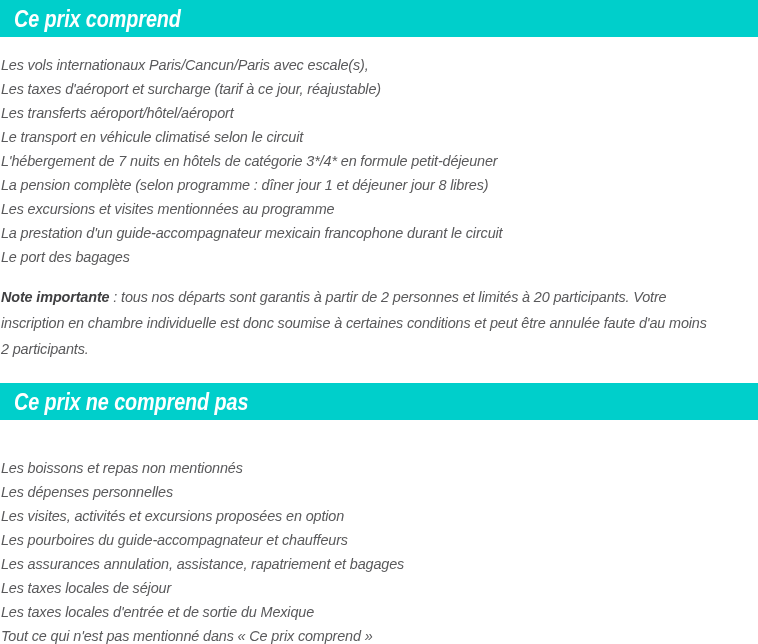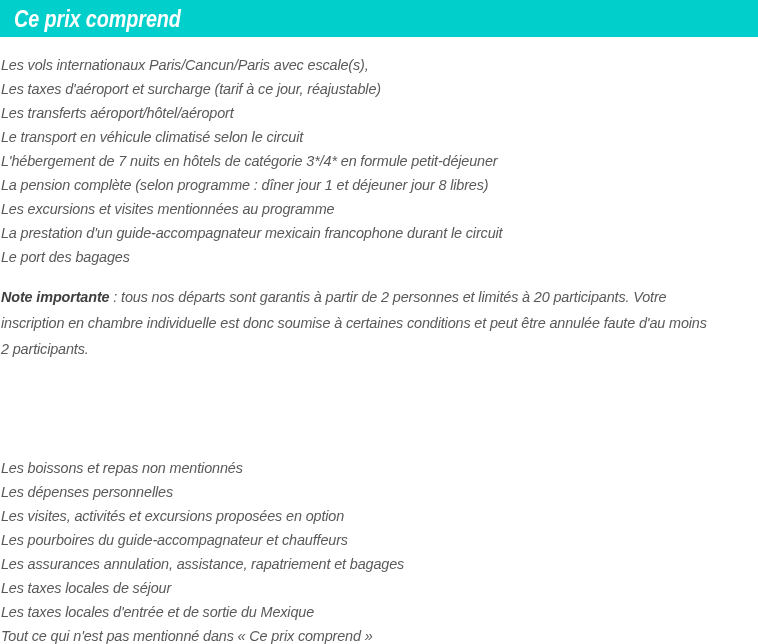--- a/index.html
+++ b/index.html
@@ -109,20 +109,23 @@
     <div class="list-line" style="color: rgb(89, 89, 91);">Le transport en véhicule climatisé selon le circuit</div>
     <div class="list-line" style="color: rgb(89, 89, 91);">L'hébergement de 7 nuits en hôtels de catégorie 3*/4* en formule petit-déjeuner</div>
     <div class="list-line" style="color: rgb(89, 89, 91);">La pension complète (selon programme : dîner jour 1 et déjeuner jour 8 libres)</div>
     <div class="list-line" style="color: rgb(89, 89, 91);">Les excursions et visites mentionnées au programme</div>
     <div class="list-line" style="color: rgb(89, 89, 91);">La prestation d'un guide-accompagnateur mexicain francophone durant le circuit</div>
     <div class="list-line" style="color: rgb(89, 89, 91);">Le port des bagages</div>
   </div>
 
   <div class="note-block"><span class="note-lead">Note importante</span><span class="note-body"> : tous nos départs sont garantis à partir de 2 personnes et limités à 20 participants. Votre inscription en chambre individuelle est donc soumise à certaines conditions et peut être annulée faute d'au moins 2 participants.</span></div>
 
+  <div class="section-band" id="band-excludes" style="background: rgb(0, 207, 203);">
+    <div class="band-title" style="color: rgb(255, 255, 255);">Ce prix ne comprend pas</div>
+  </div>
 
   <div class="list-block" id="list-excludes">
     <div class="list-line" style="color: rgb(89, 89, 91);">Les boissons et repas non mentionnés</div>
     <div class="list-line" style="color: rgb(89, 89, 91);">Les dépenses personnelles</div>
     <div class="list-line" style="color: rgb(89, 89, 91);">Les visites, activités et excursions proposées en option</div>
     <div class="list-line" style="color: rgb(89, 89, 91);">Les pourboires du guide-accompagnateur et chauffeurs</div>
     <div class="list-line" style="color: rgb(89, 89, 91);">Les assurances annulation, assistance, rapatriement et bagages</div>
     <div class="list-line" style="color: rgb(89, 89, 91);">Les taxes locales de séjour</div>
     <div class="list-line" style="color: rgb(89, 89, 91);">Les taxes locales d'entrée et de sortie du Mexique</div>
     <div class="list-line" style="color: rgb(89, 89, 91);">Tout ce qui n'est pas mentionné dans « Ce prix comprend »</div>

